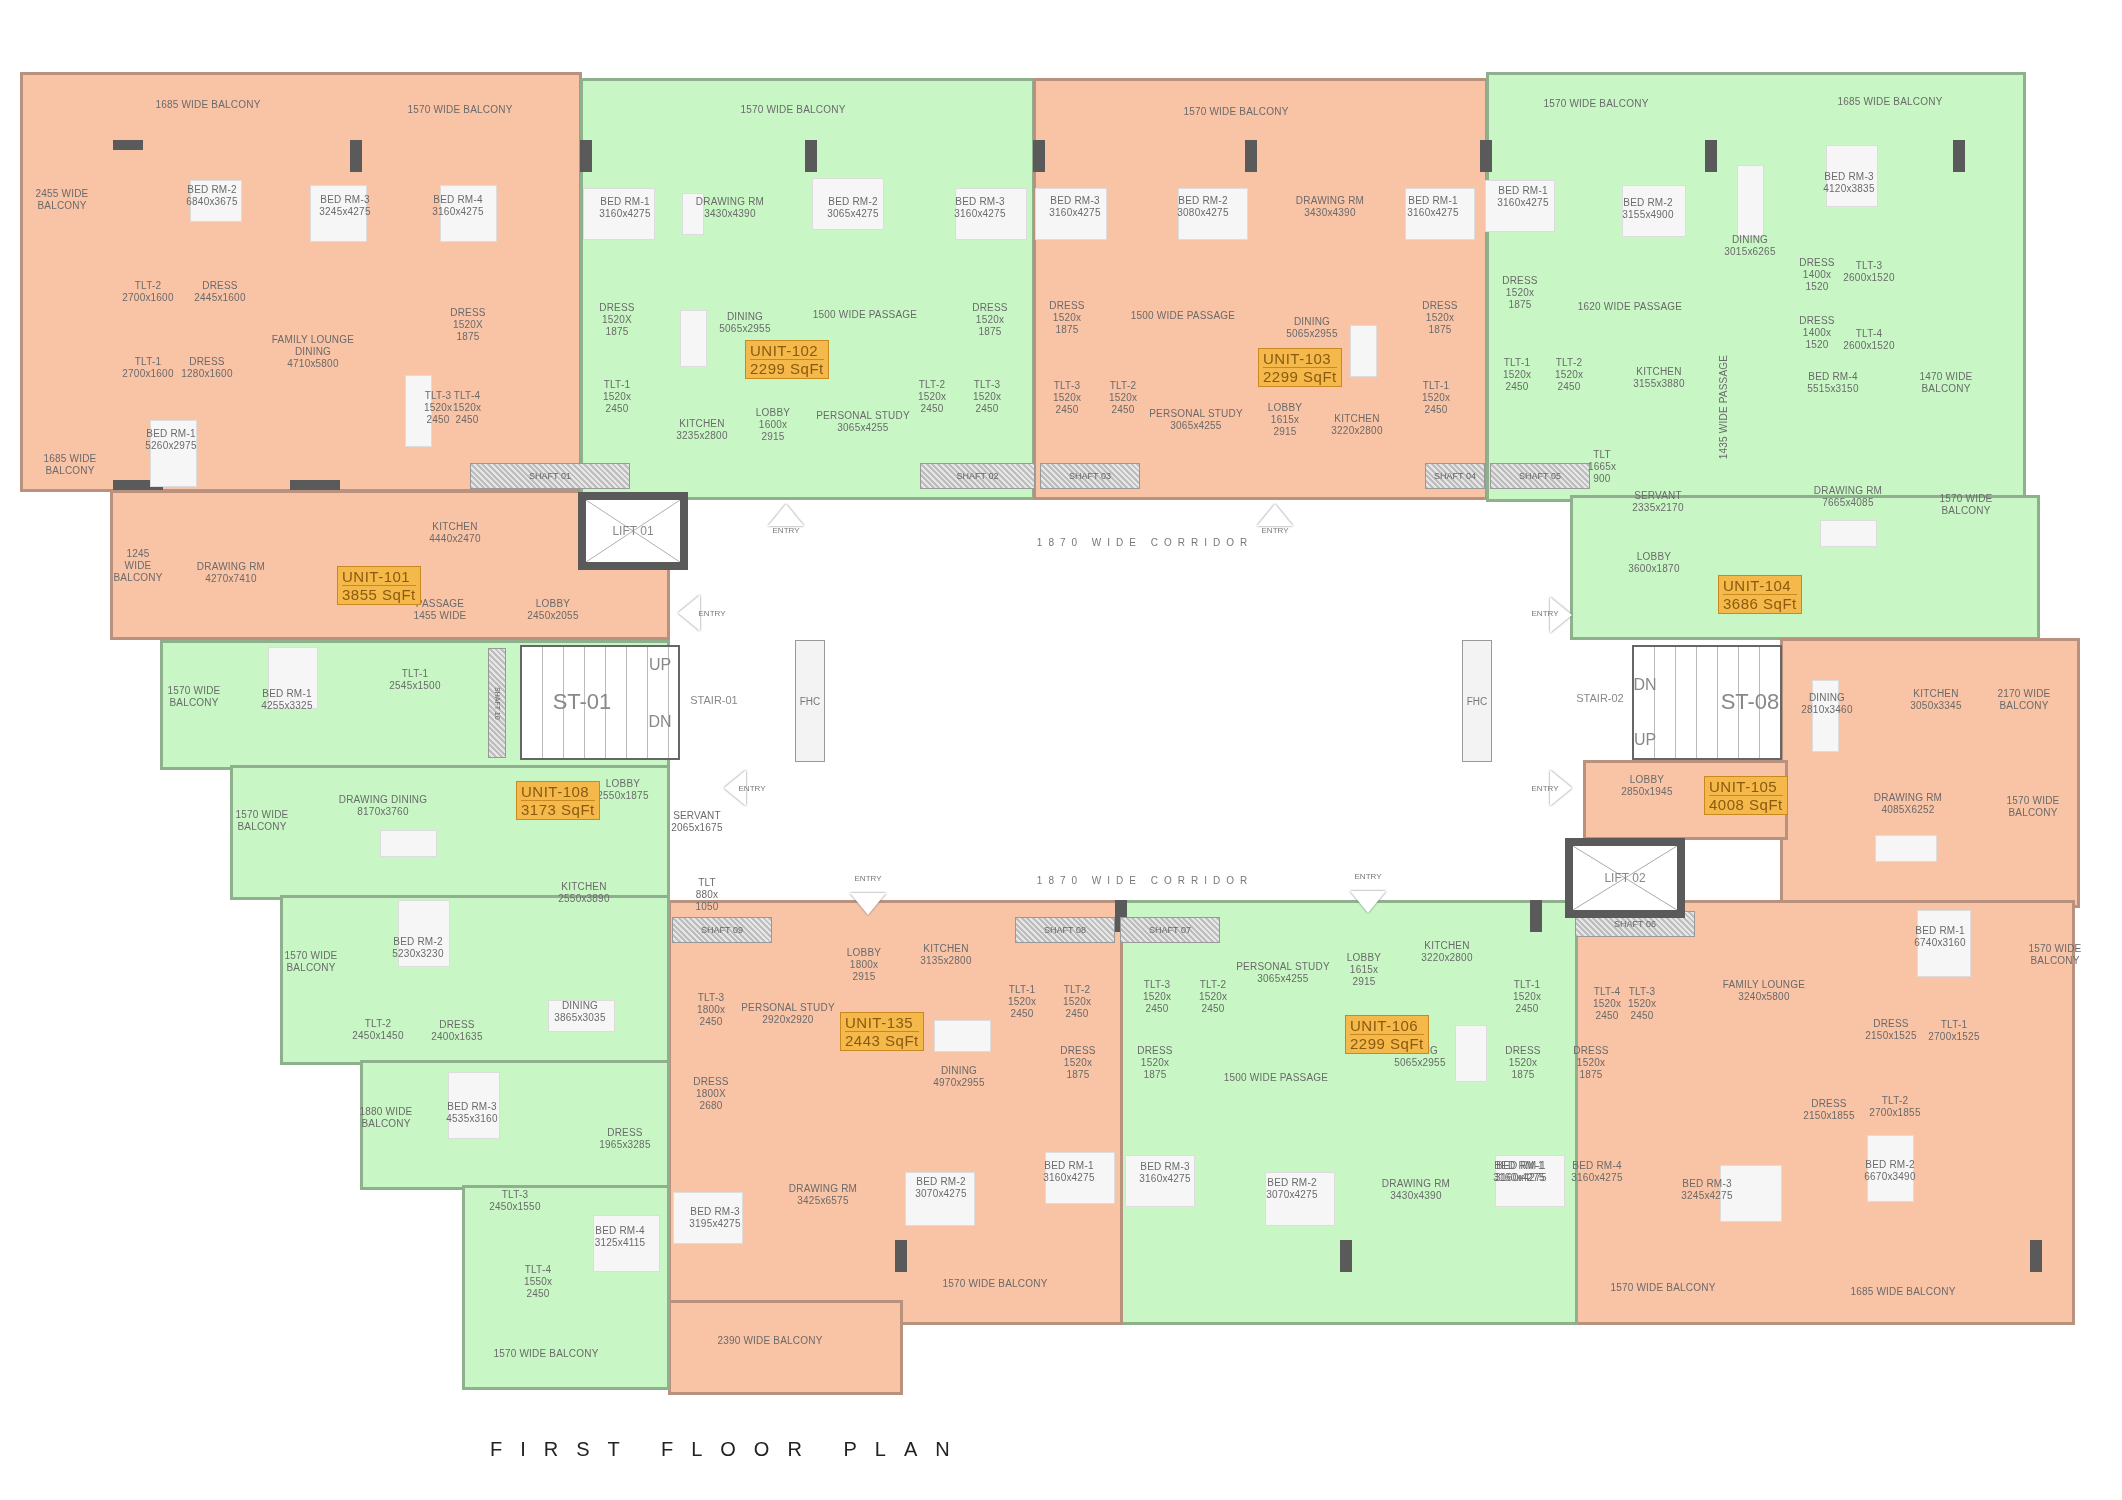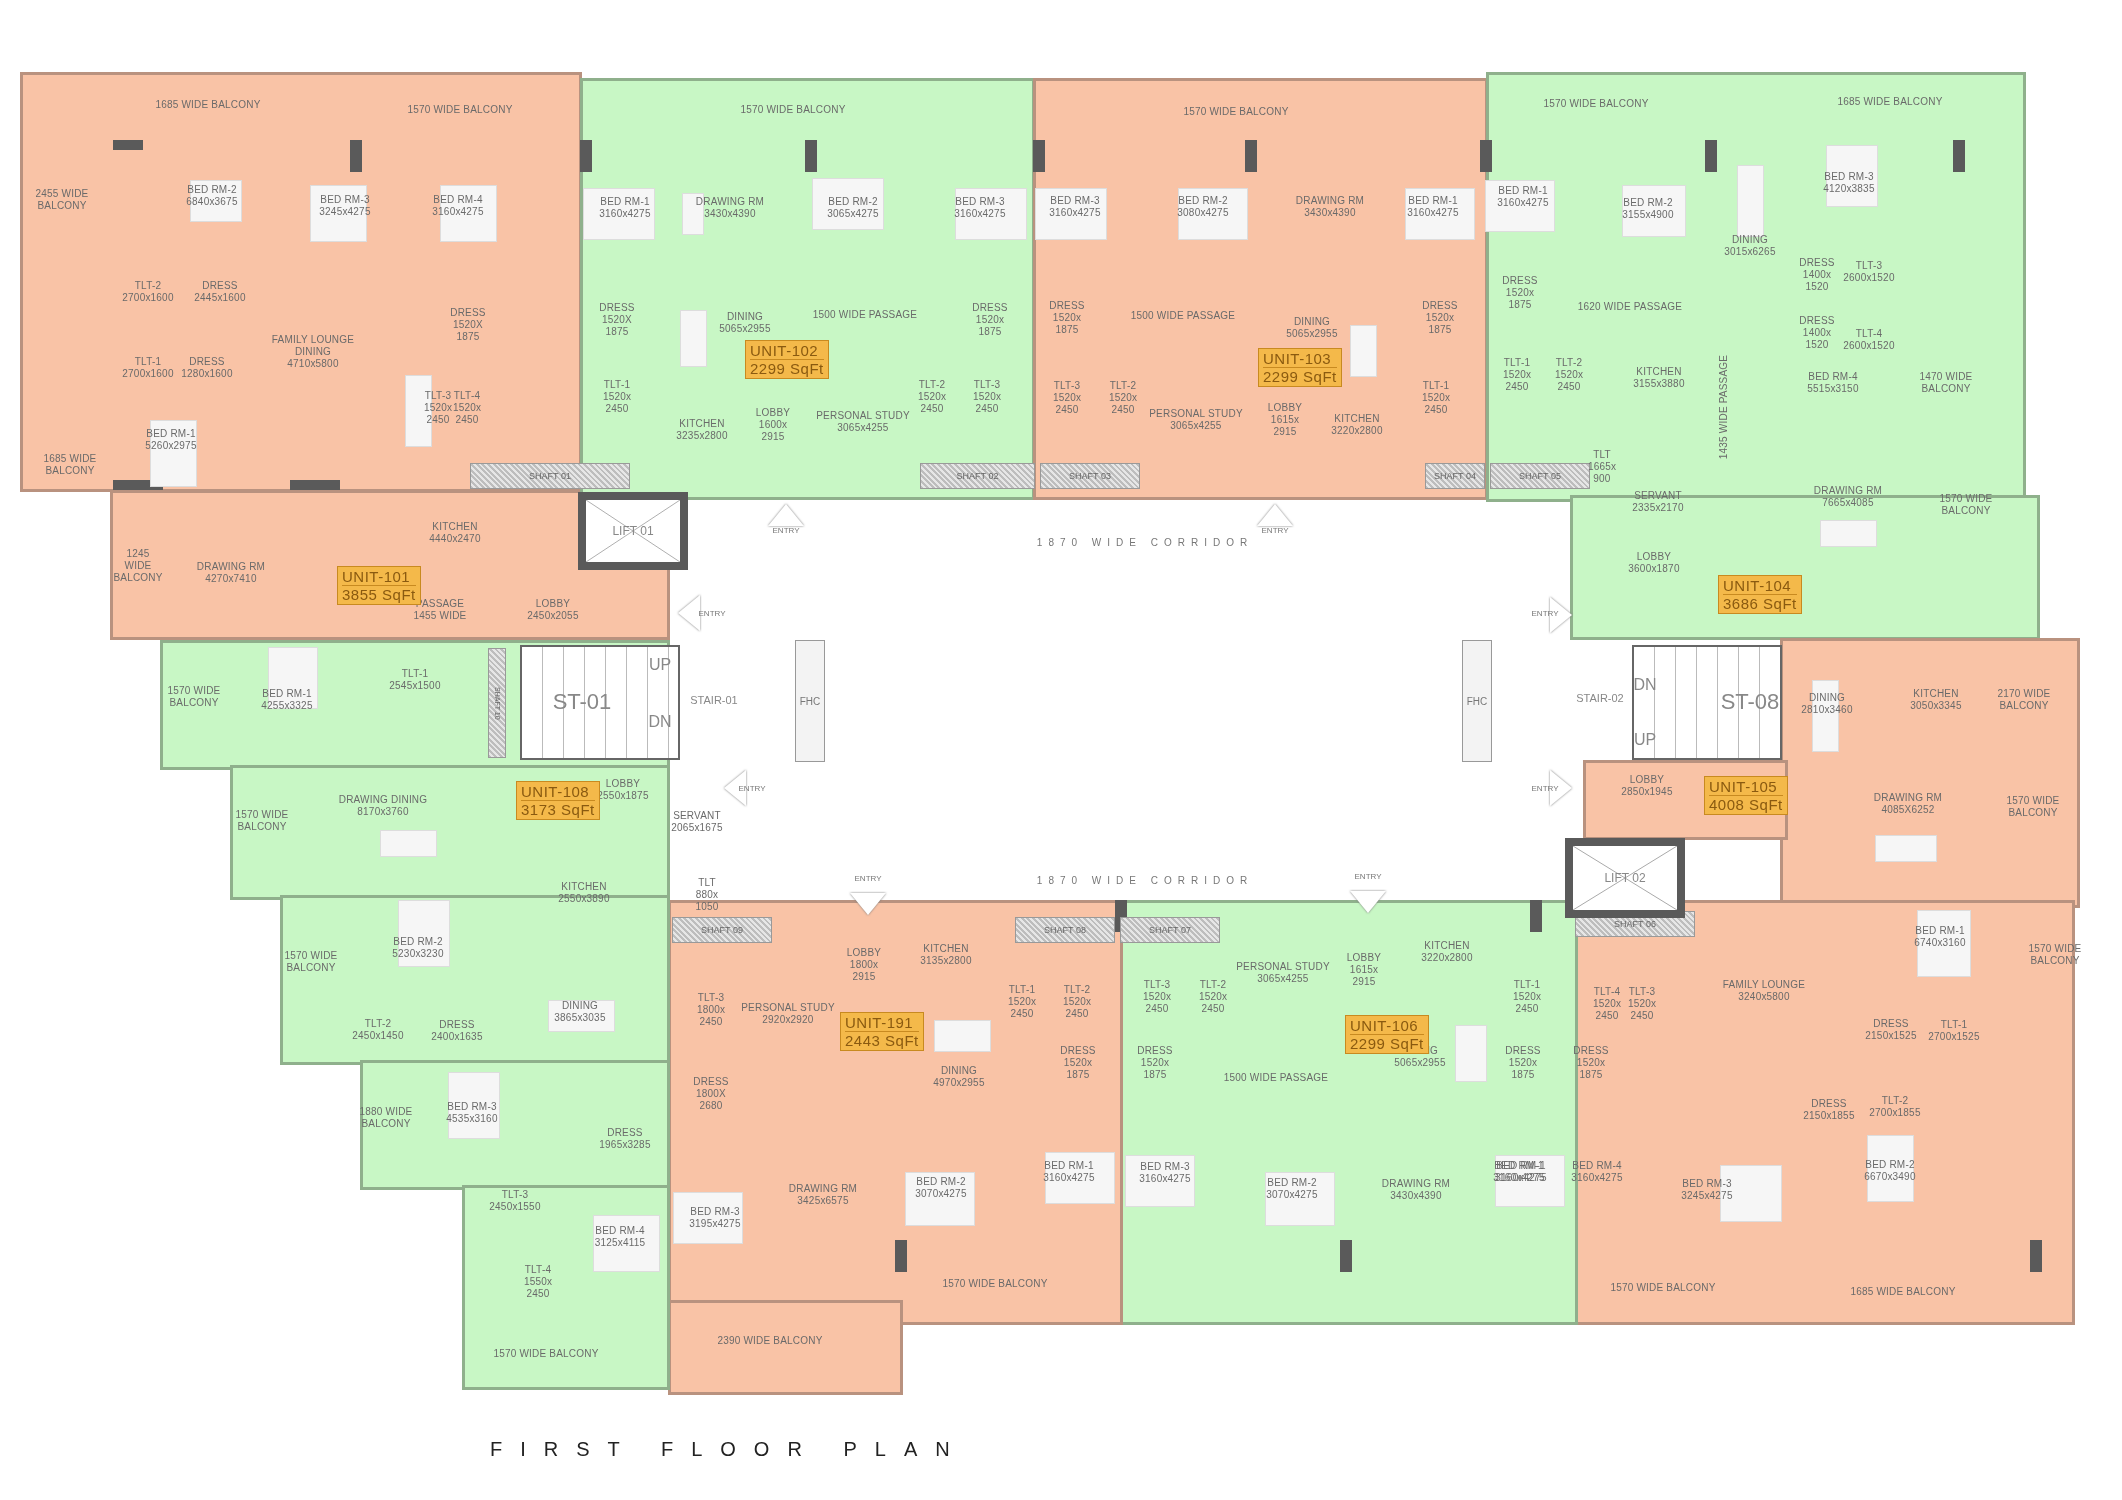--- a/index.html
+++ b/index.html
@@ -499,18 +499,18 @@
 3160x4275</div>
     </div>
 
   <div id="unit-tags">
       <div class="unit-tag" style="left: 337px; top: 566px;"><div>UNIT-101</div><div style="border-top: 1px solid rgb(200, 138, 32);">3855 SqFt</div></div>
       <div class="unit-tag" style="left: 745px; top: 340px;"><div>UNIT-102</div><div style="border-top: 1px solid rgb(200, 138, 32);">2299 SqFt</div></div>
       <div class="unit-tag" style="left: 1258px; top: 348px;"><div>UNIT-103</div><div style="border-top: 1px solid rgb(200, 138, 32);">2299 SqFt</div></div>
       <div class="unit-tag" style="left: 1718px; top: 575px;"><div>UNIT-104</div><div style="border-top: 1px solid rgb(200, 138, 32);">3686 SqFt</div></div>
       <div class="unit-tag" style="left: 1704px; top: 776px;"><div>UNIT-105</div><div style="border-top: 1px solid rgb(200, 138, 32);">4008 SqFt</div></div>
       <div class="unit-tag" style="left: 1345px; top: 1015px;"><div>UNIT-106</div><div style="border-top: 1px solid rgb(200, 138, 32);">2299 SqFt</div></div>
-      <div class="unit-tag" style="left: 840px; top: 1012px;"><div>UNIT-191</div><div style="border-top: 1px solid rgb(200, 138, 32);">2443 SqFt</div></div>
+      <div class="unit-tag" style="left: 840px; top: 1012px;"><div>UNIT-135</div><div style="border-top: 1px solid rgb(200, 138, 32);">2443 SqFt</div></div>
       <div class="unit-tag" style="left: 516px; top: 781px;"><div>UNIT-108</div><div style="border-top: 1px solid rgb(200, 138, 32);">3173 SqFt</div></div>
     </div>
 
   <div class="title">FIRST FLOOR PLAN</div>
 </div>
 
 </body></html>

